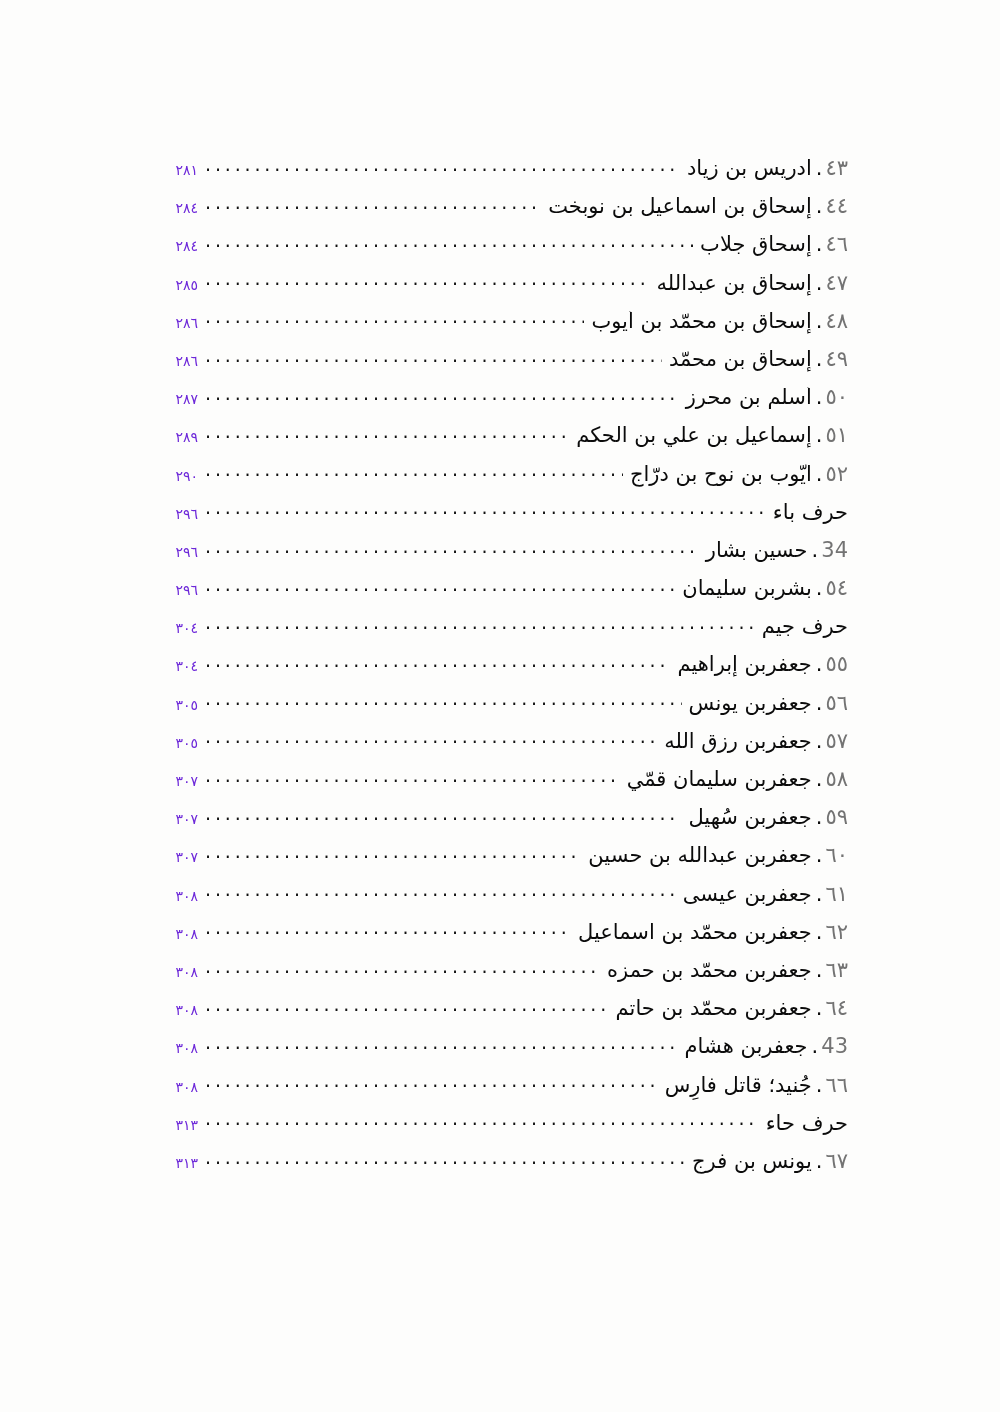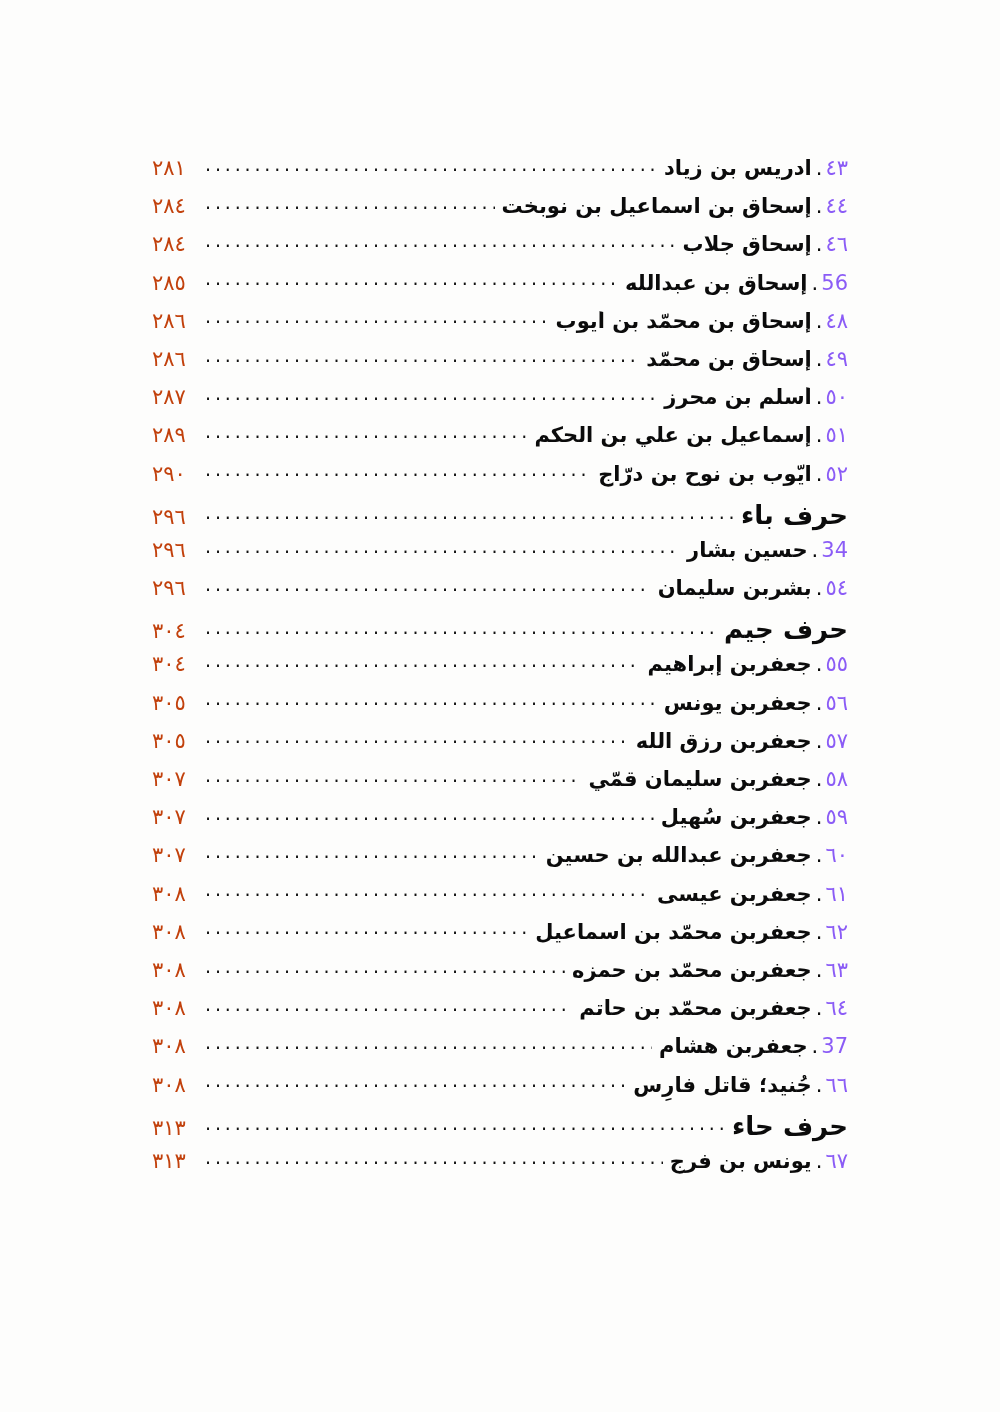--- a/index.html
+++ b/index.html
@@ -46,39 +46,38 @@
     flex-direction: row;
     align-items: baseline;
     font-size: 21px;
     line-height: 1;
     color: #0b0b0b;
     letter-spacing: 0;
   }
 
   .entry-num {
     font-size: 21px;
-    color: #8b5cf6;
+    color: #737373;
     padding-left: 3px;
     text-align: center;
   }
 
   .entry-dot-sep {
     font-size: 21px;
     color: #0b0b0b;
     padding-left: 4px;
   }
 
   .entry-title {
     font-size: 21px;
     color: #0b0b0b;
-    font-weight: bold;
   }
 
   .section-head .entry-title {
-    font-size: 26px;
+    font-size: 21px;
   }
 
   
   .leader {
     flex: 1 1 auto;
     position: relative;
     height: 1em;
     overflow: hidden;
     margin: 0 7px 0 7px;
   }
@@ -96,24 +95,24 @@
     color: #111;
     white-space: nowrap;
     overflow: hidden;
     text-align: right;
     direction: ltr;
   }
 
   
   .page-num {
     flex: 0 0 auto;
-    font-size: 21px;
+    font-size: 14px;
     line-height: 1;
-    color: #c2410c;
-    text-align: left;
+    color: #6d28d9;
+    text-align: right;
     min-width: 46px;
     direction: rtl;
   }
 </style>
 </head>
 <body>
 
 <div class="page">
   <div class="toc" id="toc-list">
       <div class="toc-row">
@@ -138,21 +137,21 @@
         <span class="entry-label">
           <span class="entry-num">٤٦</span>
           <span class="entry-dot-sep">.</span>
           <span class="entry-title">إسحاق جلّاب</span>
         </span>
         <span class="leader"></span>
         <span class="page-num">٢٨٤</span>
       </div>
       <div class="toc-row">
         <span class="entry-label">
-          <span class="entry-num">56</span>
+          <span class="entry-num">٤٧</span>
           <span class="entry-dot-sep">.</span>
           <span class="entry-title">إسحاق بن عبدالله</span>
         </span>
         <span class="leader"></span>
         <span class="page-num">٢٨٥</span>
       </div>
       <div class="toc-row">
         <span class="entry-label">
           <span class="entry-num">٤٨</span>
           <span class="entry-dot-sep">.</span>
@@ -314,21 +313,21 @@
         <span class="entry-label">
           <span class="entry-num">٦٤</span>
           <span class="entry-dot-sep">.</span>
           <span class="entry-title">جعفربن محمّد بن حاتم</span>
         </span>
         <span class="leader"></span>
         <span class="page-num">٣٠٨</span>
       </div>
       <div class="toc-row">
         <span class="entry-label">
-          <span class="entry-num">37</span>
+          <span class="entry-num">43</span>
           <span class="entry-dot-sep">.</span>
           <span class="entry-title">جعفربن هشام</span>
         </span>
         <span class="leader"></span>
         <span class="page-num">٣٠٨</span>
       </div>
       <div class="toc-row">
         <span class="entry-label">
           <span class="entry-num">٦٦</span>
           <span class="entry-dot-sep">.</span>

